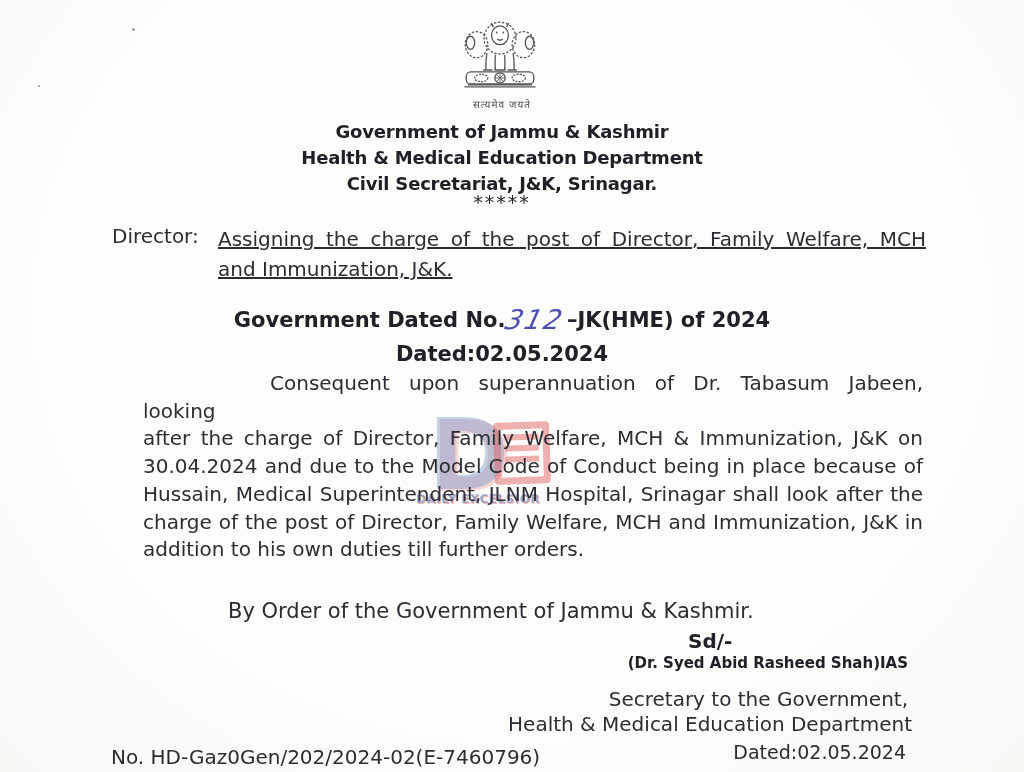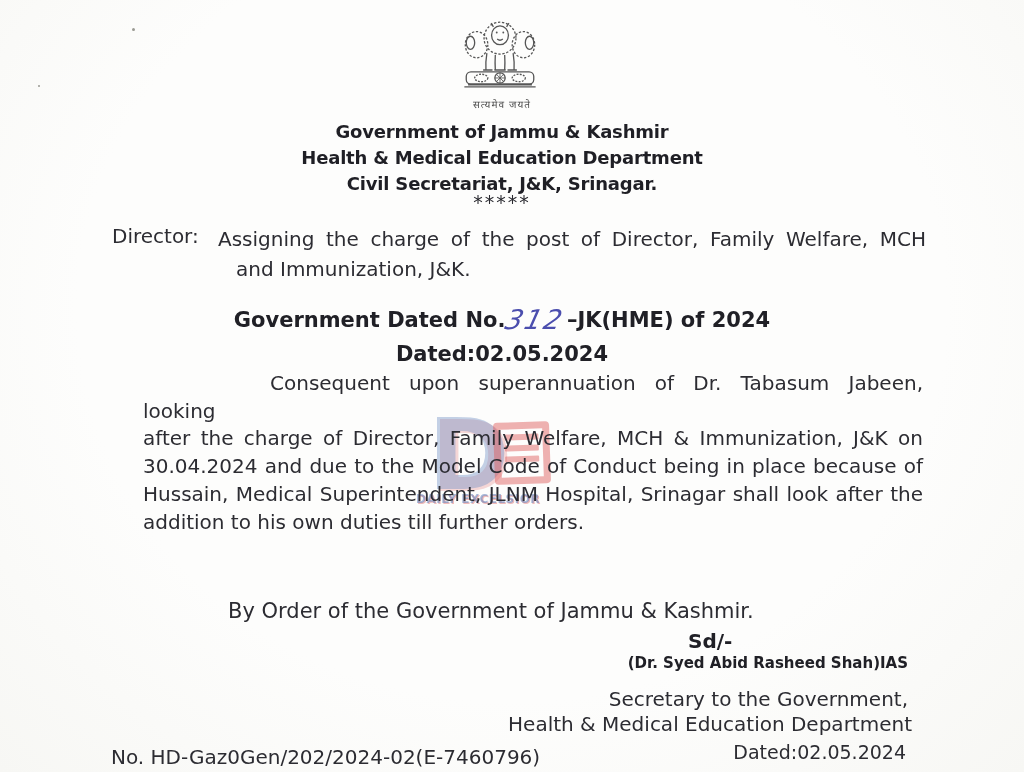--- a/index.html
+++ b/index.html
@@ -12,23 +12,23 @@
   }
   .abs{position:absolute;}
   .center-col{position:absolute; left:0; right:20px; text-align:center;}
   
   #emblem{left:452px; top:10px;}
   #motto{top:97px; font-size:10px; color:#4c4c4c; letter-spacing:1px;}
   #header-block{top:119px; font-weight:bold; font-size:18px; line-height:26px; color:#1f1f25; letter-spacing:-0.2px;}
   #stars{top:191px; font-size:19px; letter-spacing:2px; color:#2a2a30;}
   
   #subject-label{left:112px; top:224px; font-size:20px;}
-  #subject-text{left:218px; top:224px; width:708px; font-size:20px; line-height:30px;}
+  #subject-text{left:218px; top:224px; width:708px; font-size:20px; line-height:30px;text-decoration:underline;}
   .subject-line{text-align:justify; text-align-last:justify;}
-  .subject-line.last{text-align-last:left;margin-left:18px;}
+  .subject-line.last{text-align-last:left;}
   
   #order-block{top:303px; font-weight:bold; font-size:21px; line-height:34px; color:#202026;}
   .hand{
     font-style:italic; font-weight:400; font-size:27px; line-height:1;
     color:#4b4eae; display:inline-block; transform:skewX(-14deg);
     margin:0 3px 0 1px; letter-spacing:2px; vertical-align:-2px;
   }
   
   #body-paragraph{left:99px; top:370px; width:824px; font-size:20px; line-height:27.7px;}
   .body-line{text-align:justify; text-align-last:justify;margin-left:44px;}
@@ -123,20 +123,21 @@
     <div class="center-col" id="order-block">
       <div><span>Government Dated No.</span><span class="hand">312</span><span>–JK(HME) of 2024</span></div>
       <div>Dated:02.05.2024</div>
     </div>
 
     <div class="abs" id="body-paragraph">
         <div class="body-line first">Consequent upon superannuation of Dr. Tabasum Jabeen, looking</div>
         <div class="body-line">after the charge of Director, Family Welfare, MCH &amp; Immunization, J&amp;K on</div>
         <div class="body-line">30.04.2024 and due to the Model Code of Conduct being in place because of</div>
         <div class="body-line">Hussain, Medical Superintendent, JLNM Hospital, Srinagar shall look after the</div>
+        <div class="body-line">charge of the post of Director, Family Welfare, MCH and Immunization, J&amp;K in</div>
         <div class="body-line last">addition to his own duties till further orders.</div>
       </div>
 
     <div class="abs" id="by-order">By Order of the Government of Jammu &amp; Kashmir.</div>
     <div class="abs" id="sd">Sd/-</div>
     <div class="abs" id="signatory">(Dr. Syed Abid Rasheed Shah)IAS</div>
     <div class="abs" id="designation1">Secretary to the Government,</div>
     <div class="abs" id="designation2">Health &amp; Medical Education Department</div>
     <div class="abs" id="closing-dated">Dated:02.05.2024</div>
 

